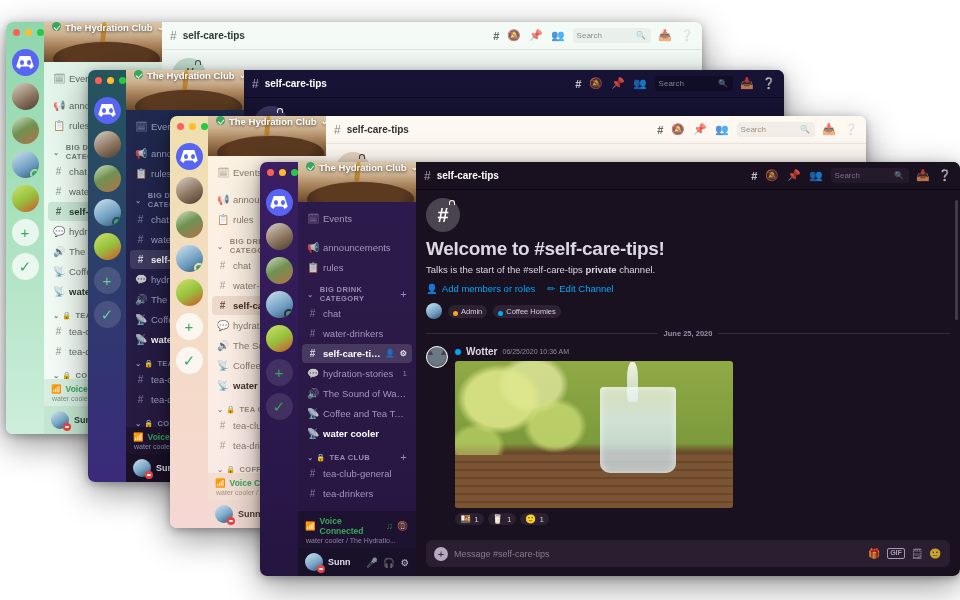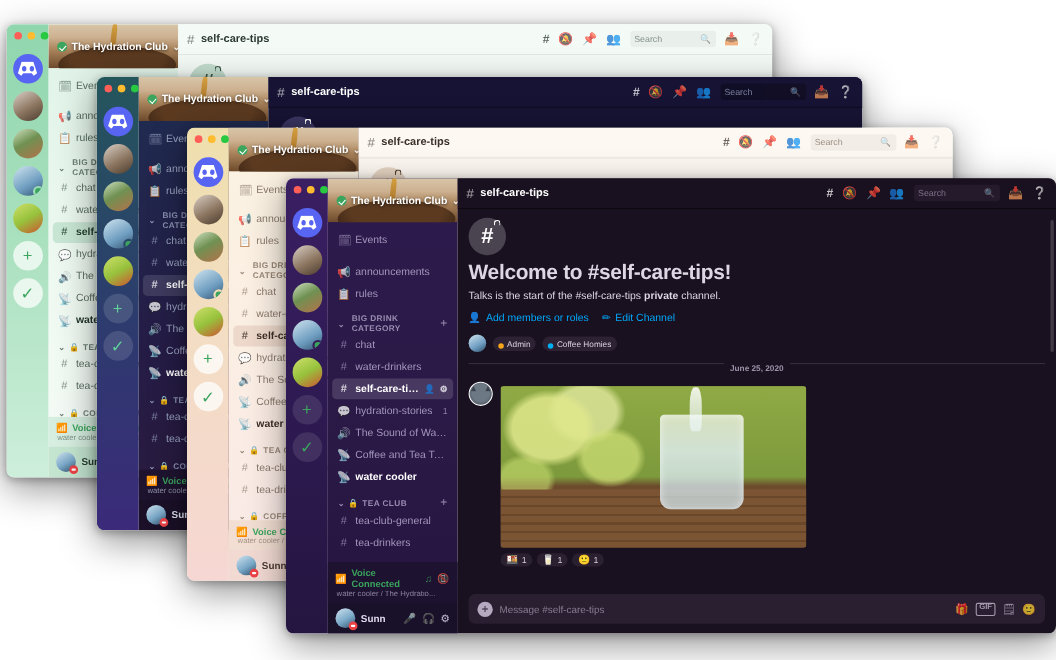--- a/index.html
+++ b/index.html
@@ -66,21 +66,21 @@
     position: absolute; right: -1px; bottom: -1px;
     width: 10px; height: 10px; border-radius: 50%;
     background: #3ba55d; border: 2px solid transparent;
   }
   .srv.action { font-size: 15px; font-weight: 300; }
 
   
   .chans { width: 118px; flex: 0 0 118px; display: flex; flex-direction: column; min-height: 0; }
   .srv-hdr {
     height: 40px; flex: 0 0 40px;
-    display: flex; align-items: center; gap: 4px;
+    display: flex; gap: 4px;
     padding: 0 8px; font-size: 9.5px; font-weight: bold;
     position: relative; overflow: hidden; color: #fff;
     text-shadow: 0 1px 3px rgba(0,0,0,.7);
   }
   .srv-hdr .bannerimg {
     position: absolute; inset: 0;
     background:
       radial-gradient(ellipse 52% 70% at 50% 96%, #3b2313 0 40%, transparent 72%),
       linear-gradient(180deg, #d8c5a8 0%, #cdb190 30%, #a9835b 58%, #6d4a2c 100%);
   }
@@ -174,21 +174,21 @@
   .welcome-p b { font-weight: bold; }
   .welcome-acts { display: flex; gap: 12px; font-size: 9.5px; color: #00a8fc; margin-bottom: 9px; }
   .welcome-acts span { display: flex; align-items: center; gap: 4px; }
   .roles-row { display: flex; align-items: center; gap: 6px; margin-bottom: 10px; }
   .roles-av { width: 16px; height: 16px; border-radius: 50%; background: linear-gradient(150deg,#d4e6f2,#6f9ec2 60%,#2e4d68); }
   .role-pill {
     display: flex; align-items: flex-end; gap: 3px;
     font-size: 7.5px; padding: 2px 5px; border-radius: 8px;
   }
   .role-pill i { width: 5px; height: 5px; border-radius: 50%; display: block; }
-  .divider-date { display: flex; gap: 6px; margin: 6px 0 8px; }
+  .divider-date { display: flex; align-items: center; gap: 6px; margin: 6px 0 8px; }
   .divider-date .ln { flex: 1; height: 1px; }
   .divider-date .dt { font-size: 7.5px; font-weight: bold; }
 
   .msg { display: flex; gap: 7px; }
   .msg-av {
     width: 22px; height: 22px; border-radius: 50%; flex: 0 0 22px;
     background: radial-gradient(circle at 50% 45%, #6d7885 0 52%, #3c444e 100%);
     border: 1.5px solid #fff; position: relative;
   }
   .msg-av::before, .msg-av::after {
@@ -931,20 +931,25 @@
           </div>
           <div class="divider-date">
             <span class="ln"></span>
               <span class="dt">June 25, 2020</span>
               <span class="ln"></span>
           </div>
 
           <div class="msg">
             <span class="msg-av"></span>
             <div class="msg-main">
+              <div class="msg-hdr">
+                <span class="dotst"></span>
+                <span class="msg-author">Wotter</span>
+                <span class="msg-time">06/25/2020 10:36 AM</span>
+              </div>
               <div class="msg-img">
                 <div class="table"></div>
                   <div class="glass"></div>
                   <div class="stream"></div>
               </div>
               <div class="reactions">
                 <span class="rx">
                     <b class="em" style="font-weight:normal">🍱</b>
                     <i style="font-style:normal">1</i>
                   </span>

